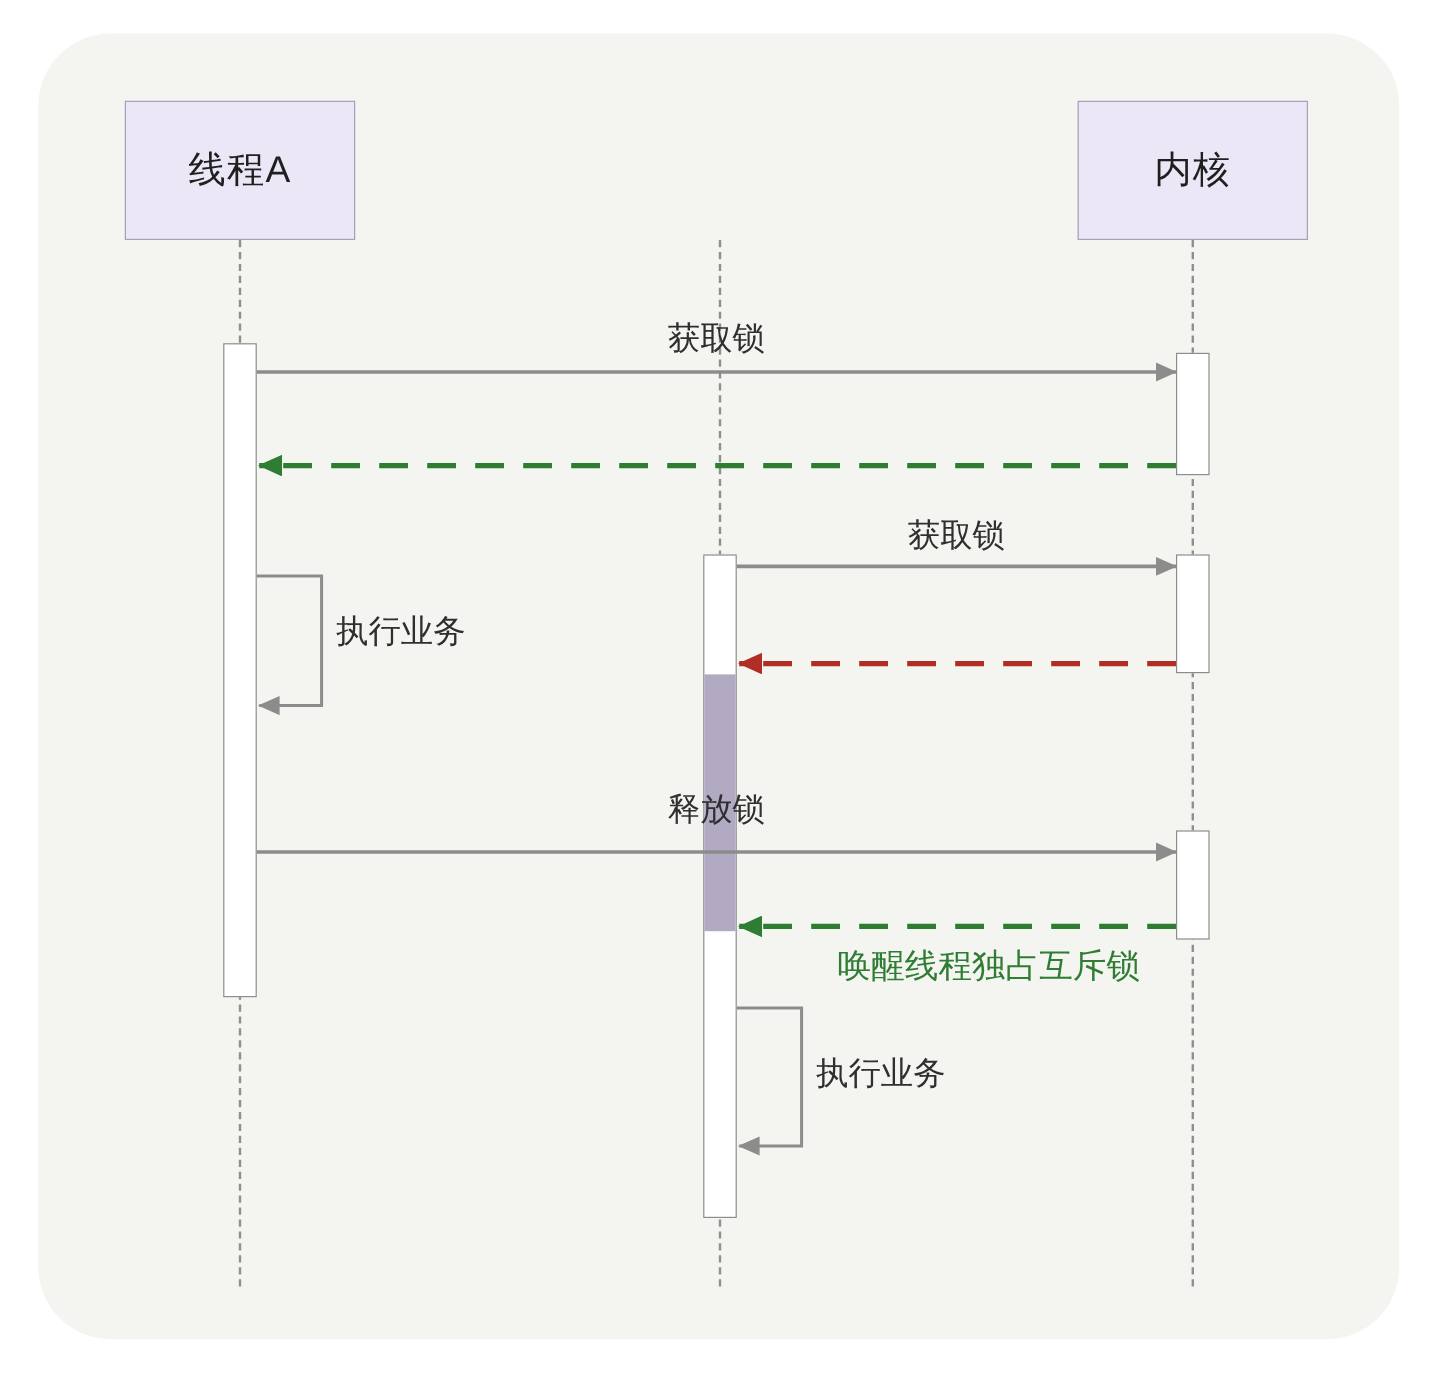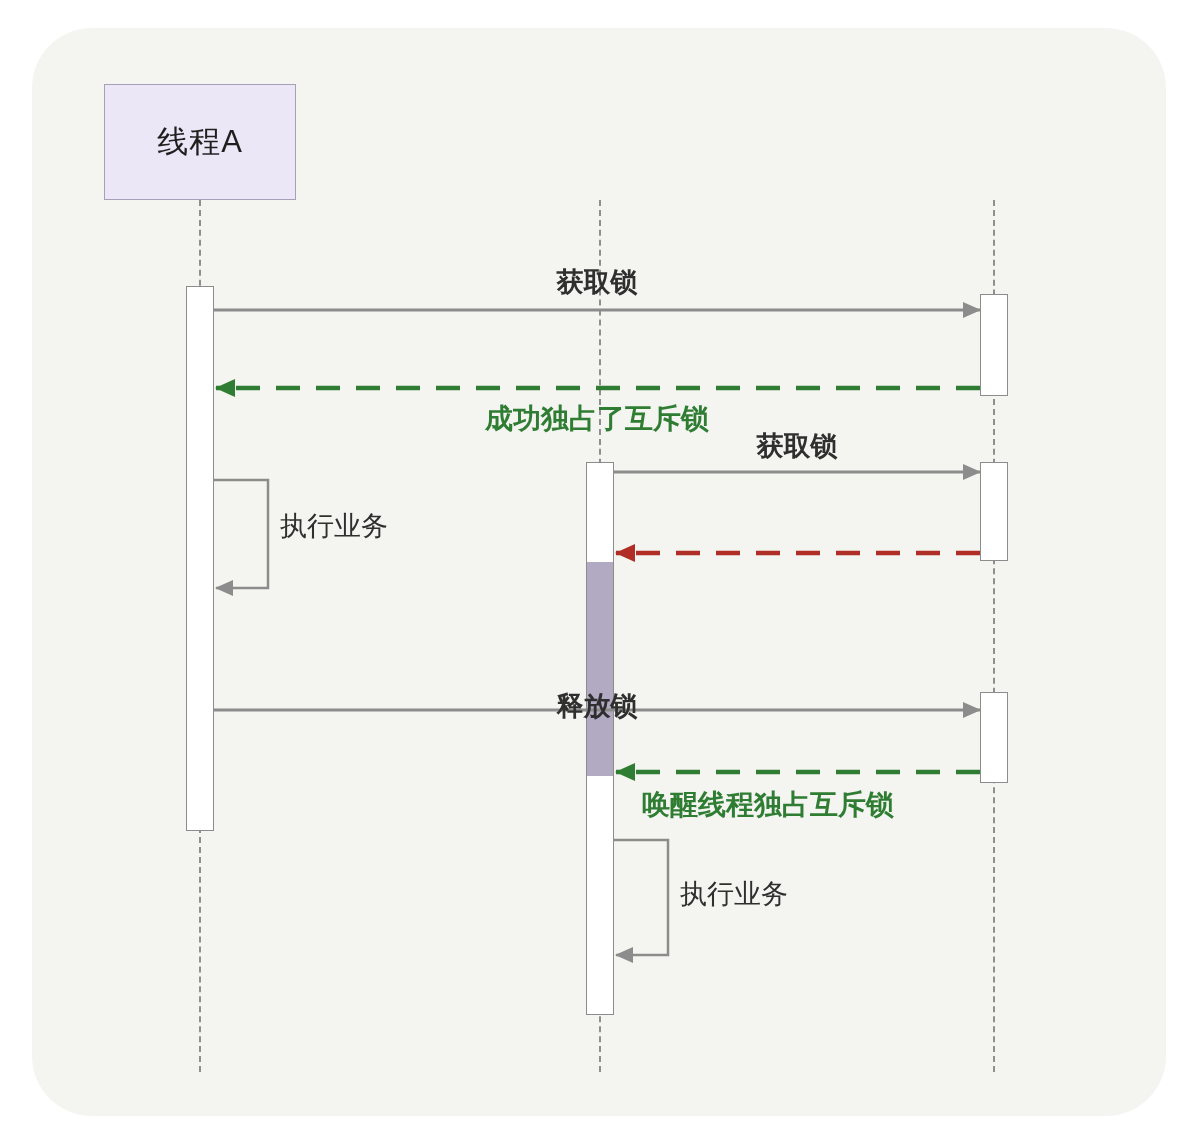--- a/index.html
+++ b/index.html
@@ -67,21 +67,21 @@
   .arrow-green{stroke:var(--c-success);stroke-width:4.5;stroke-dasharray:24 16;fill:none;}
   .arrow-red{stroke:var(--c-failure);stroke-width:4.5;stroke-dasharray:24 16;fill:none;}
   .head-gray{fill:var(--c-arrow);}
   .head-green{fill:var(--c-success);}
   .head-red{fill:var(--c-failure);}
   .msg{
     position:absolute;
     font-size:27px;color:var(--c-text);
     white-space:nowrap;
   }
-  .msg.centered{transform:translateX(-50%);font-weight:bold;}
+  .msg.centered{transform:translateX(-50%);}
   .msg.success{color:var(--c-success);font-size:28px;}
   .msg.failure{color:var(--c-failure);font-size:28px;}
 </style>
 </head>
 <body>
 
 <div class="canvas">
 
   <div class="panel"></div>
 
@@ -124,30 +124,32 @@
 
     <path d="M214,710 L980,710" class="arrow-solid" marker-end="url(#mgray)"></path>
 
     <path d="M980,772 L616,772" class="arrow-green" marker-end="url(#mgreen)"></path>
 
     <path d="M614,840 L668,840 L668,955 L616,955" class="arrow-loop" marker-end="url(#mgray)"></path>
   </svg>
 
   <div class="msg centered" style="left:597px;top:264px;">获取锁</div>
 
-  <div class="msg centered success" style="left:597px;top:400px;">成功独占了互斥锁</div>
 
   <div class="msg centered" style="left:797px;top:428px;">获取锁</div>
 
 
   <div class="msg" style="left:280px;top:508px;">执行业务</div>
 
-  <div class="msg centered" style="left:597px;top:688px;">释放锁</div>
+  <div class="msg centered" style="left:597px;top:656px;">释放锁</div>
 
-  <div class="msg centered success" style="left:768px;top:786px;">唤醒线程独占互斥锁</div>
+  <div class="msg centered success" style="left:824px;top:786px;">唤醒线程独占互斥锁</div>
 
   <div class="msg" style="left:680px;top:876px;">执行业务</div>
 
   <div class="participant" style="left:104px;">
     <span>线程A</span>
   </div>
+  <div class="participant" style="left:898px;">
+    <span>内核</span>
+  </div>
 
 </div>
 
 </body></html>

